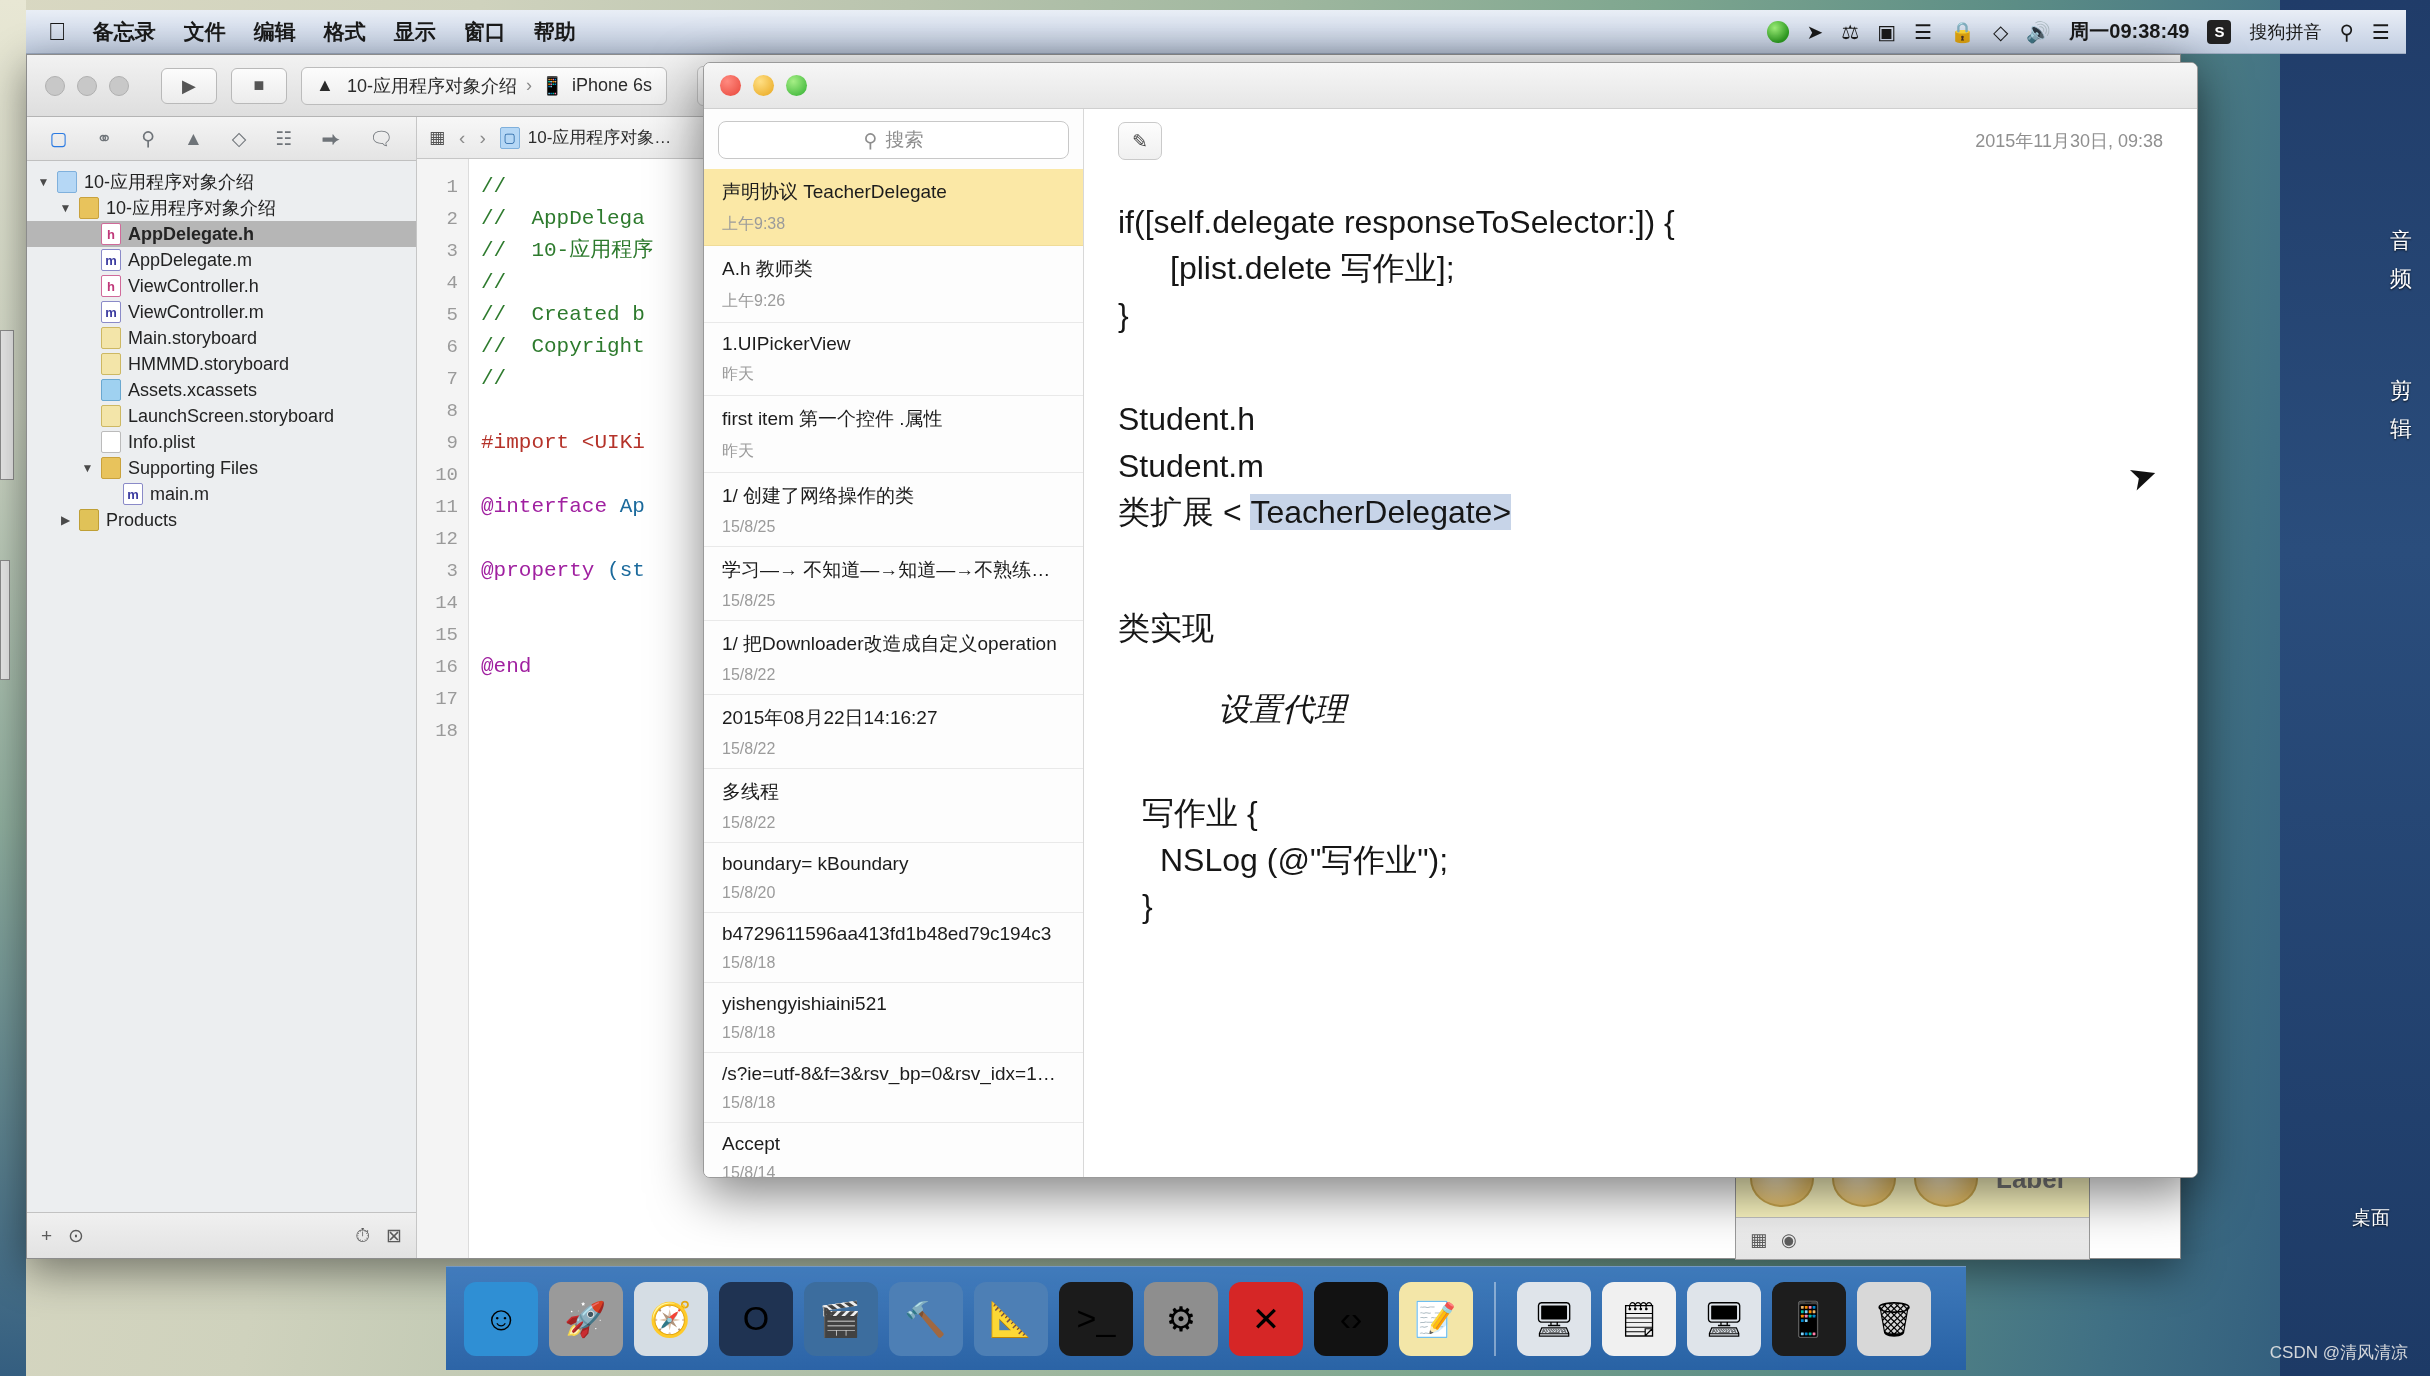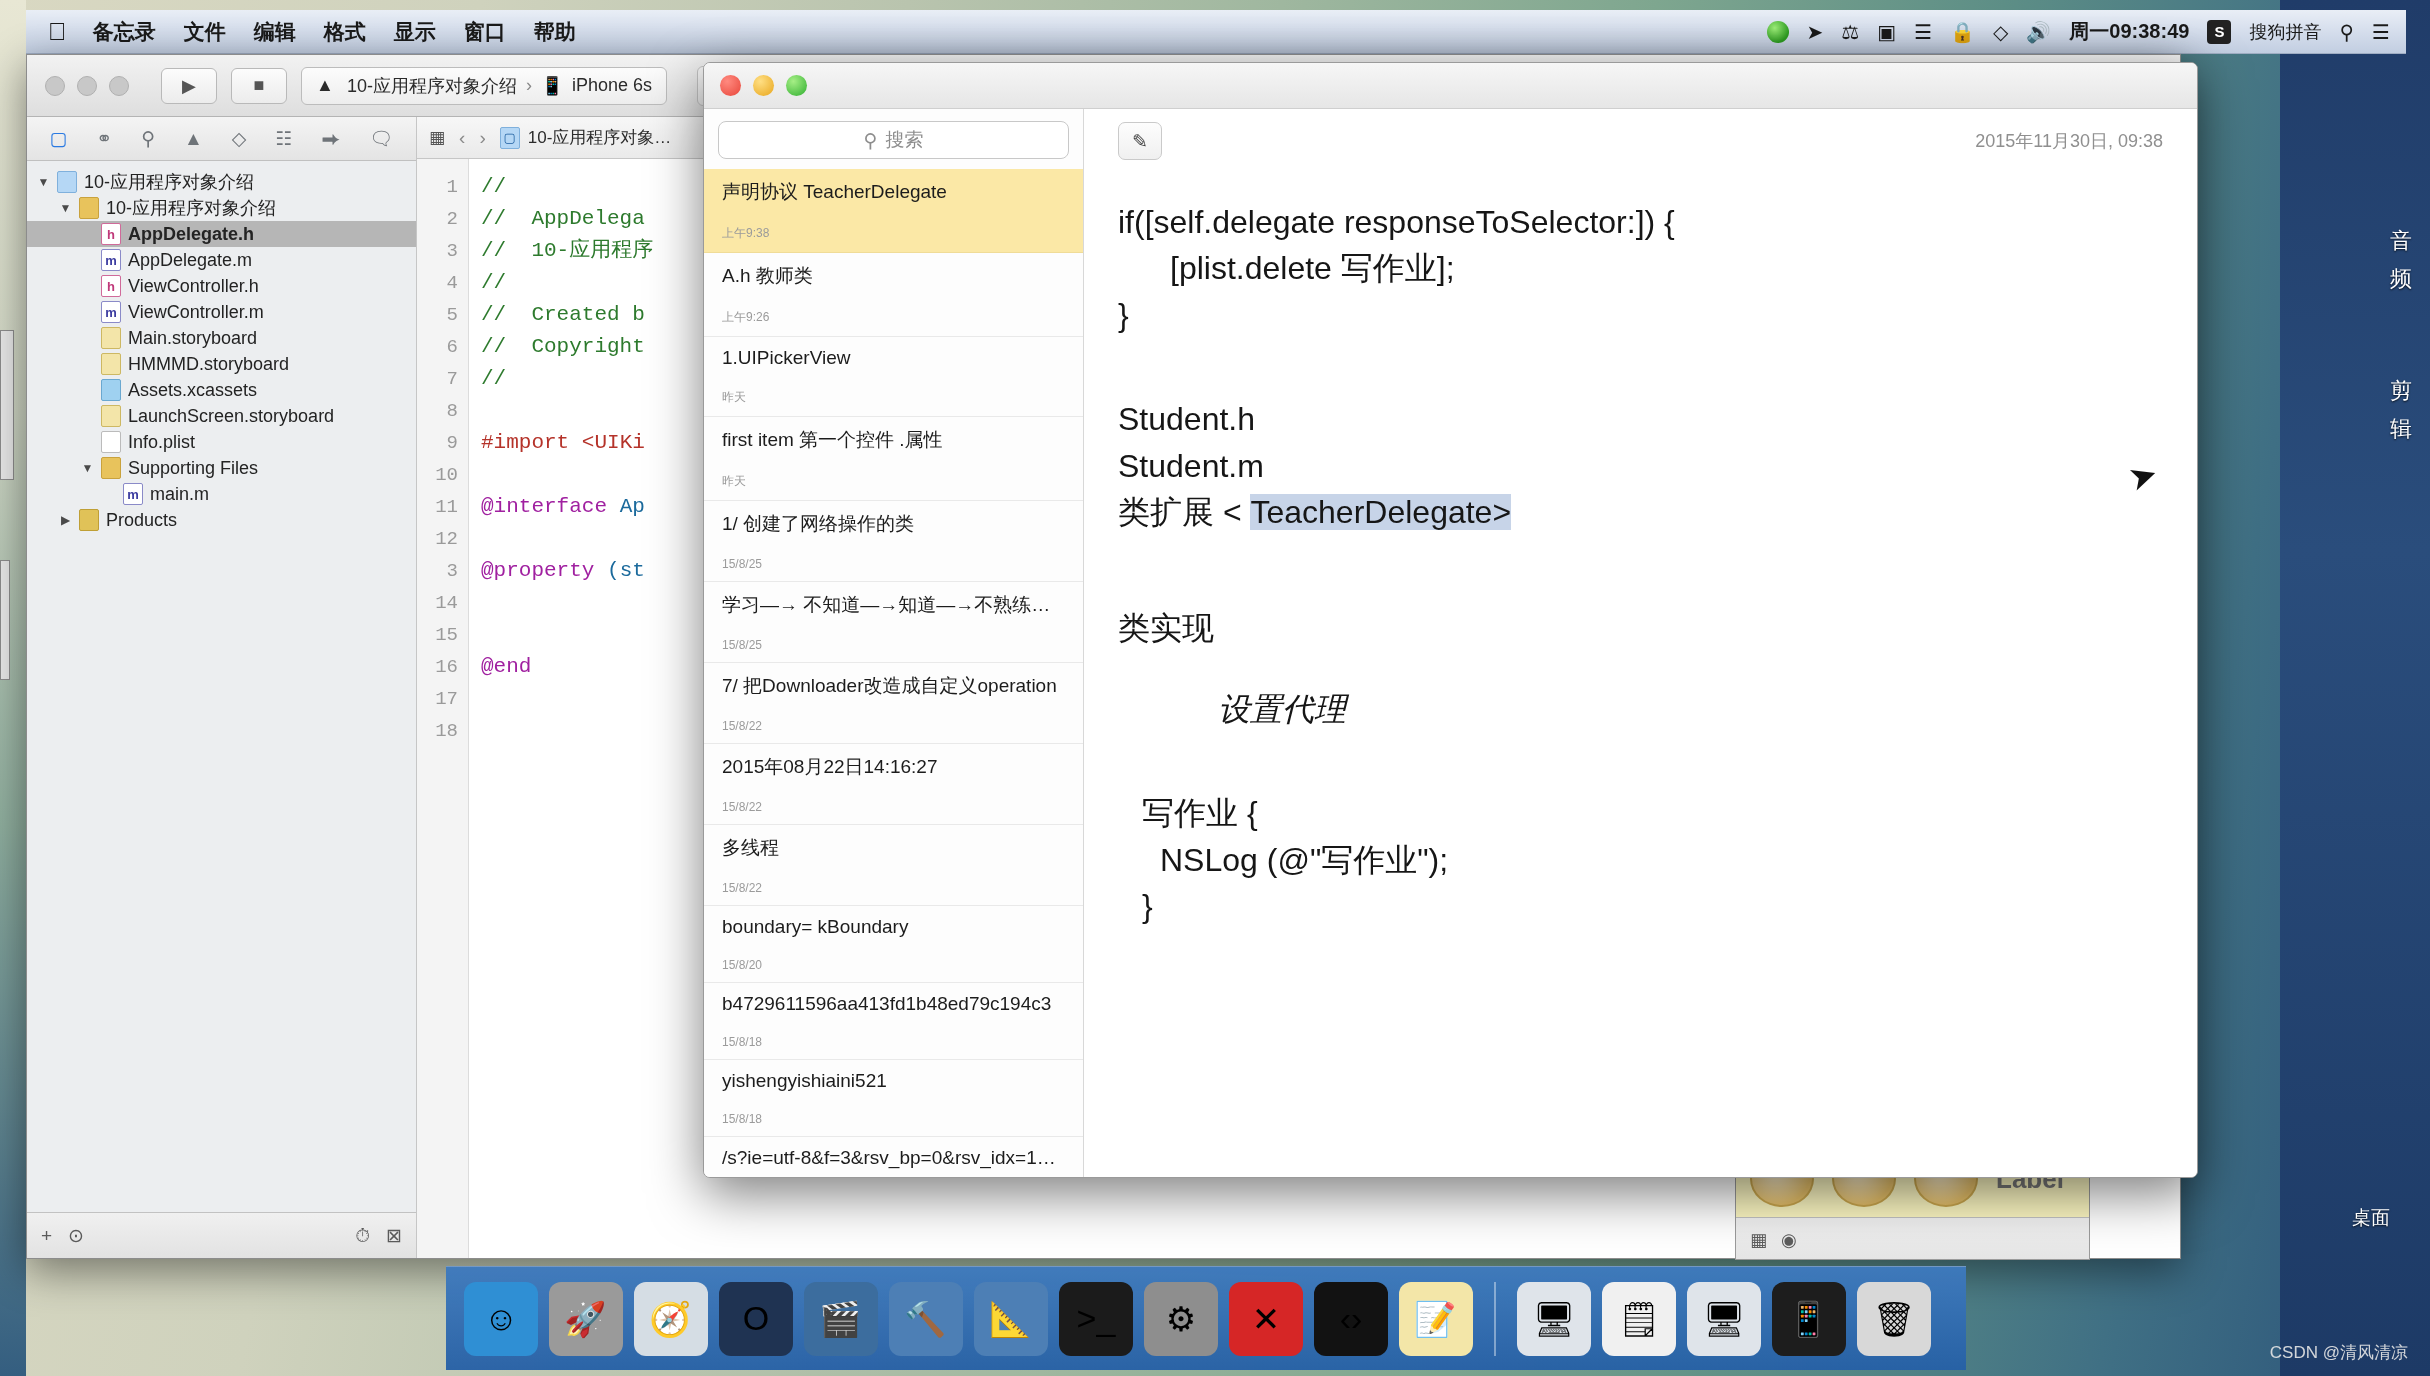--- a/index.html
+++ b/index.html
@@ -167,21 +167,21 @@
   .notes-search-wrap { padding: 12px 14px 10px 14px; }
   .notes-search {
     height: 38px; border: 1px solid #c8c8c8; border-radius: 8px; background: #fff;
     display: flex; align-items: center; justify-content: center; gap: 8px;
     font-size: 19px; color: #8d8d8d;
   }
   .notes-items { flex: 1; overflow: hidden; }
   .note-item { padding: 10px 16px 10px 18px; border-bottom: 1px solid #e9e9e9; }
   .note-item.active { background: #fbe8a6; border-bottom-color: #f0dc98; }
   .note-title { font-size: 19px; color: #1c1c1c; white-space: nowrap; overflow: hidden; text-overflow: ellipsis; }
-  .note-date { font-size: 12px; color: #9b9b9b; margin-top: 20px; }
+  .note-date { font-size: 16px; color: #9b9b9b; margin-top: 9px; }
 
   .note-content { flex: 1; background: #fff; display: flex; flex-direction: column; min-width: 0; position: relative; }
   .note-head { height: 64px; display: flex; align-items: center; padding: 0 34px; justify-content: space-between; }
   .compose-btn {
     width: 44px; height: 38px; border: 1px solid #cacaca; border-radius: 7px;
     background: linear-gradient(180deg,#fdfdfd,#f0f0f0); display: flex; align-items: center;
     justify-content: center; font-size: 19px; color: #444;
   }
   .note-timestamp { font-size: 18px; color: #8f8f8f; }
   .note-text { flex: 1; padding: 26px 34px 0 34px; font-size: 32px; color: #161616; line-height: 1.45; }
@@ -489,21 +489,21 @@
             </div>
             <div class="note-item">
               <div class="note-title">1/ 创建了网络操作的类</div>
               <div class="note-date">15/8/25</div>
             </div>
             <div class="note-item">
               <div class="note-title">学习—→ 不知道—→知道—→不熟练—→熟…</div>
               <div class="note-date">15/8/25</div>
             </div>
             <div class="note-item">
-              <div class="note-title">7/ 把Downloader改造成自定义operation</div>
+              <div class="note-title">1/ 把Downloader改造成自定义operation</div>
               <div class="note-date">15/8/22</div>
             </div>
             <div class="note-item">
               <div class="note-title">2015年08月22日14:16:27</div>
               <div class="note-date">15/8/22</div>
             </div>
             <div class="note-item">
               <div class="note-title">多线程</div>
               <div class="note-date">15/8/22</div>
             </div>

